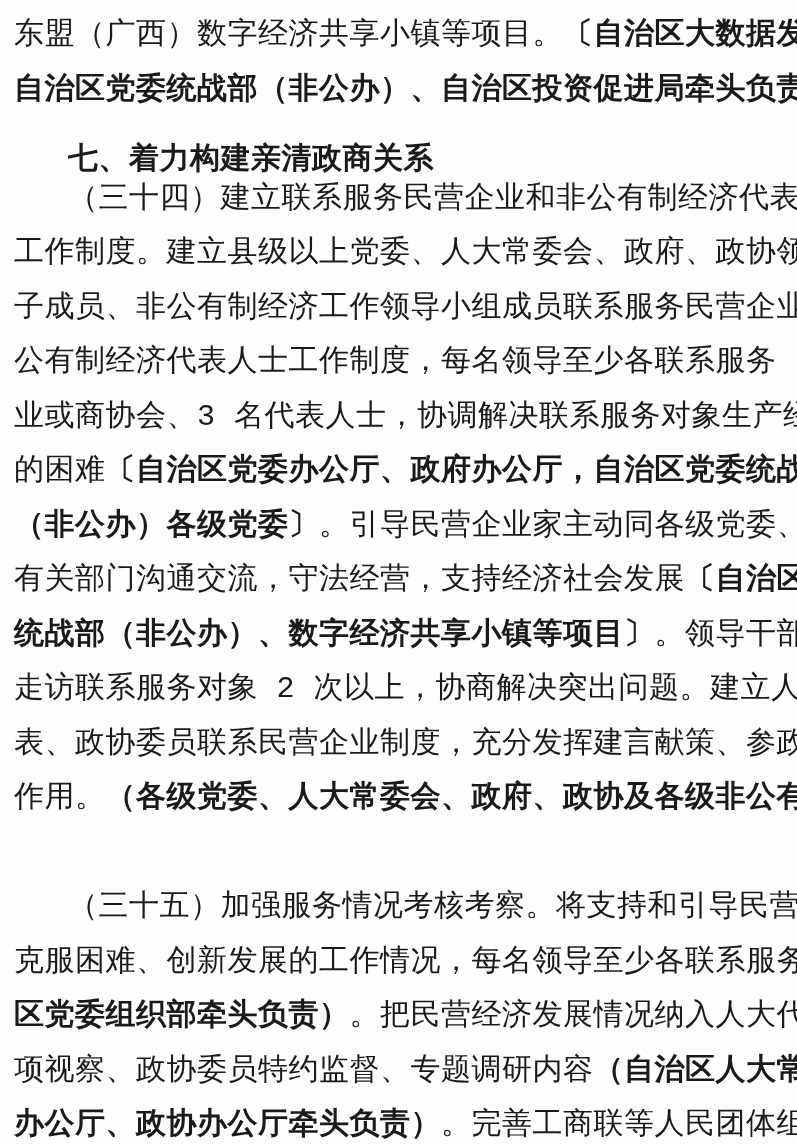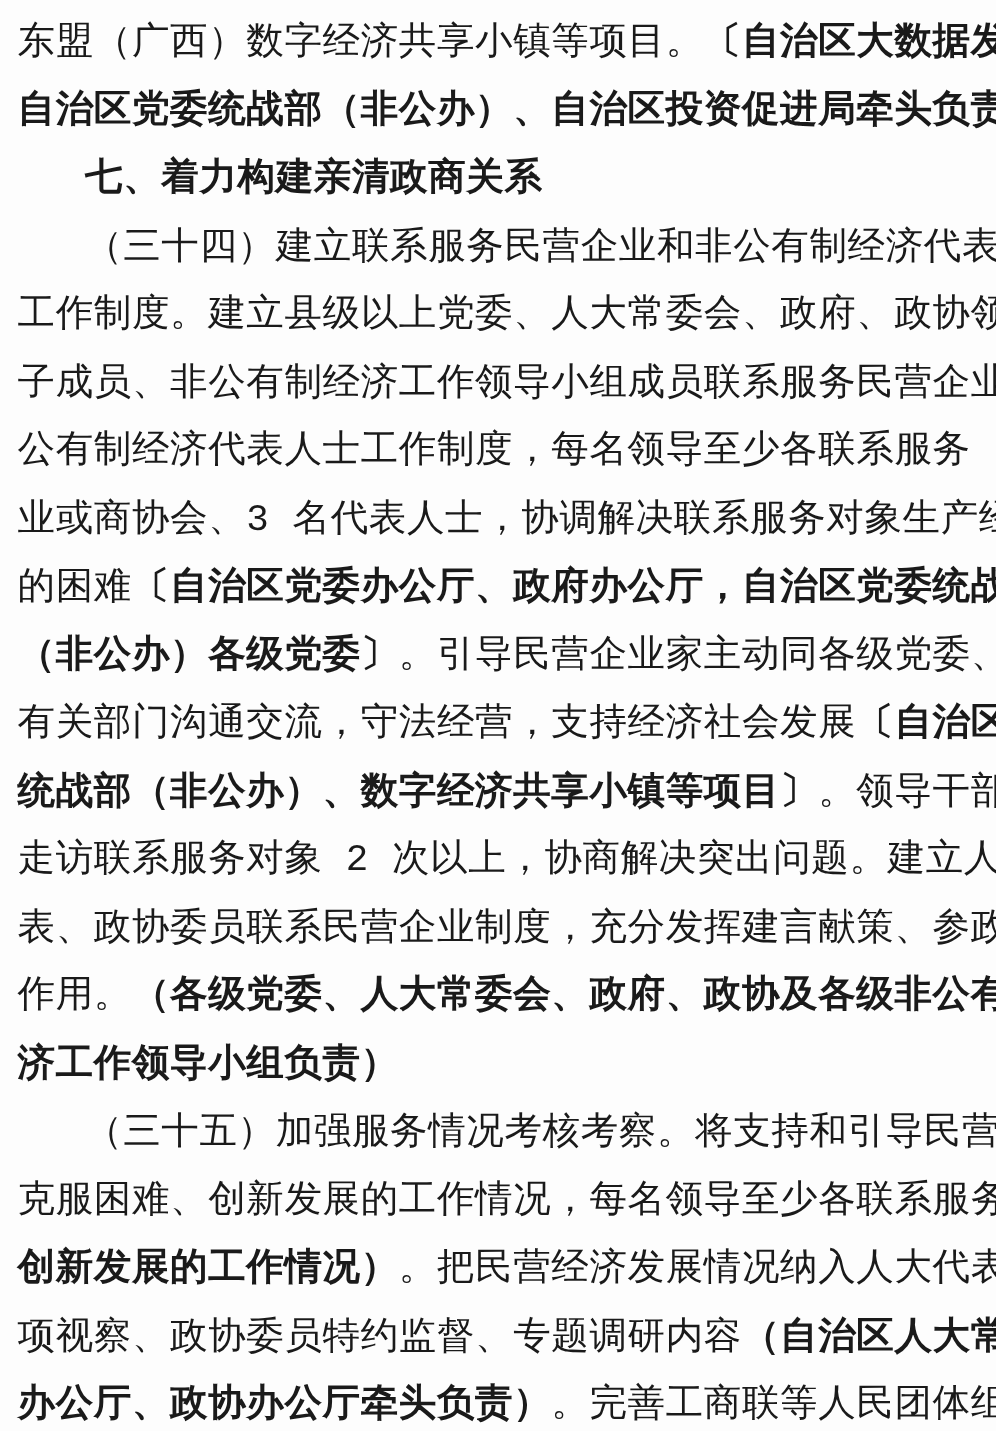--- a/index.html
+++ b/index.html
@@ -57,21 +57,21 @@
 </style>
 </head>
 <body>
 
 <div class="page">
 
   <div class="line" style="top:13px"><span class="r">东盟（广西）数字经济共享小镇等项目。</span><span class="b">〔自治区大数据发展局、</span></div>
 
   <div class="line short" style="top:68px"><span class="b">自治区党委统战部（非公办）、自治区投资促进局牵头负责〕</span></div>
 
-  <div class="line indent short heading" style="top:122px"><span class="b">七、着力构建亲清政商关系</span></div>
+  <div class="line indent short heading" style="top:138px"><span class="b">七、着力构建亲清政商关系</span></div>
 
   <div class="line indent" style="top:177px"><span class="r">（三十四）建立联系服务民营企业和非公有制经济代表人士</span></div>
 
   <div class="line" style="top:231px"><span class="r">工作制度。建立县级以上党委、人大常委会、政府、政协领导班</span></div>
 
   <div class="line" style="top:286px"><span class="r">子成员、非公有制经济工作领导小组成员联系服务民营企业和非</span></div>
 
   <div class="line" style="top:340px"><span class="r">公有制经济代表人士工作制度，每名领导至少各联系服务 3 家企</span></div>
 
   <div class="line" style="top:395px"><span class="r">业或商协会、3 名代表人士，协调解决联系服务对象生产经营中</span></div>
@@ -83,25 +83,24 @@
   <div class="line" style="top:558px"><span class="r">有关部门沟通交流，守法经营，支持经济社会发展</span><span class="b">〔自治区党委</span></div>
 
   <div class="line" style="top:613px"><span class="b">统战部（非公办）、数字经济共享小镇等项目〕</span><span class="r">。领导干部每年至少</span></div>
 
   <div class="line" style="top:667px"><span class="r">走访联系服务对象 2 次以上，协商解决突出问题。建立人大代</span></div>
 
   <div class="line" style="top:722px"><span class="r">表、政协委员联系民营企业制度，充分发挥建言献策、参政议政</span></div>
 
   <div class="line" style="top:776px"><span class="r">作用。</span><span class="b">（各级党委、人大常委会、政府、政协及各级非公有制经</span></div>
 
-  <div class="line short" style="top:831px"><span class="b">济工作领导小组负责）</span></div>
 
   <div class="line indent" style="top:885px"><span class="r">（三十五）加强服务情况考核考察。将支持和引导民营企业</span></div>
 
   <div class="line" style="top:940px"><span class="r">克服困难、创新发展的工作情况，每名领导至少各联系服务</span><span class="b">（自治</span></div>
 
-  <div class="line" style="top:994px"><span class="b">创新发展的工作情况）</span><span class="r">。把民营经济发展情况纳入人大代表专</span></div>
+  <div class="line" style="top:994px"><span class="b">区党委组织部牵头负责）</span><span class="r">。把民营经济发展情况纳入人大代表专</span></div>
 
   <div class="line" style="top:1049px"><span class="r">项视察、政协委员特约监督、专题调研内容</span><span class="b">（自治区人大常委会</span></div>
 
   <div class="line" style="top:1103px"><span class="b">办公厅、政协办公厅牵头负责）</span><span class="r">。完善工商联等人民团体组织深</span></div>
 
 </div>
 
 </body></html>

